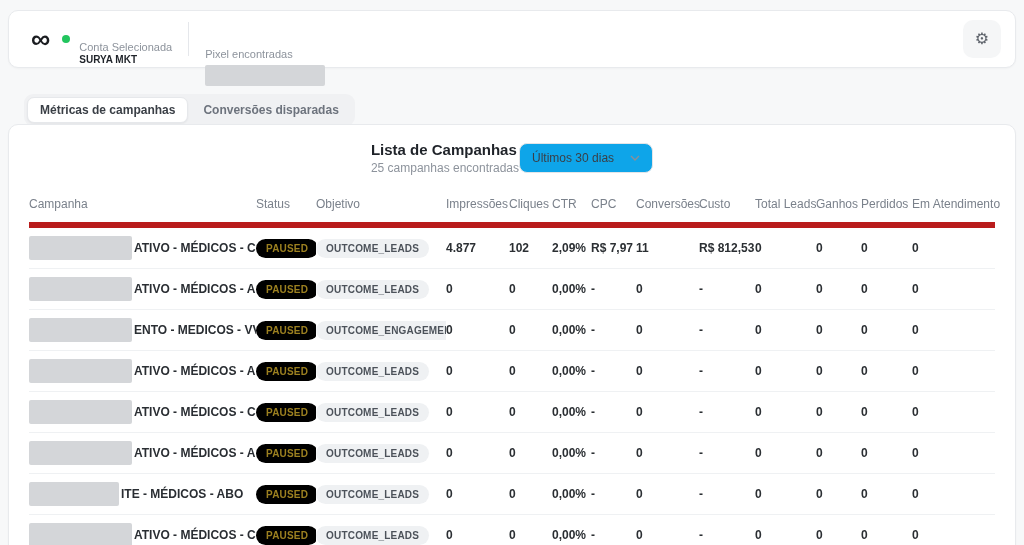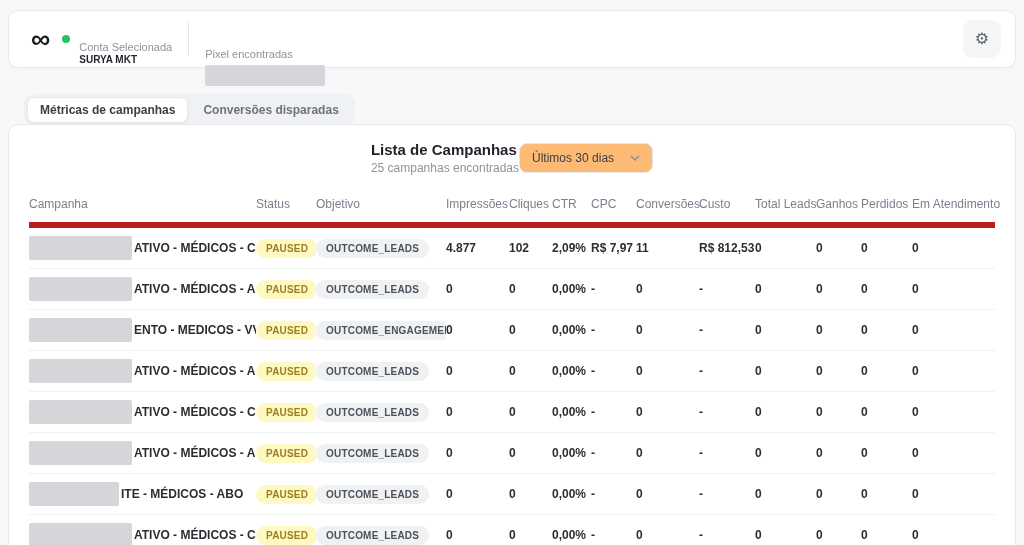--- a/index.html
+++ b/index.html
@@ -57,21 +57,21 @@
     overflow:hidden;
   }
   .panel-head {
     display:flex; justify-content:center; align-items:flex-start;
     padding:16px 20px 8px 20px;
   }
   .panel-title { font-size:15px; font-weight:bold; color:#1f2329; }
   .panel-sub { font-size:12px; color:#8d939c; margin-top:3px; }
   .select {
     display:flex; align-items:center; gap:16px;
-    border:1px solid #e3e5e8; border-radius:8px; background:#fdba74;
+    border:1px solid #e3e5e8; border-radius:8px; background:#0ea5e9;
     padding:7px 12px; font-family:inherit; font-size:12px; color:#3a3f46;
     cursor:pointer; margin-top:2px;
   }
   
   .table { padding:0 20px; }
   .thead, .trow {
     display:grid;
     grid-template-columns:227px 60px 130px 63px 43px 39px 45px 63px 56px 61px 45px 51px minmax(0,1fr);
     align-items:center;
   }
@@ -80,21 +80,21 @@
   .trow { height:41px; border-bottom:1px solid #eff1f3; cursor:pointer; }
   .cell { font-size:12px; white-space:nowrap; overflow:hidden; }
   .num { font-weight:bold; color:#2b2f33; }
   .name-cell { display:flex; align-items:center; }
   .row-redact { height:24px; flex:0 0 auto; }
   .cname { font-size:12px; font-weight:bold; color:#2a2e33; margin-left:2px; }
   .badge {
     display:inline-block; font-size:10px; font-weight:bold;
     padding:4px 10px; border-radius:999px; letter-spacing:.2px; white-space:nowrap;
   }
-  .badge.paused { background:#fef9c3; color:#9c8020; }
+  .badge.paused { background:#000000; color:#9c8020; }
   .badge.obj { background:#eff1f3; color:#4c525a; }
 </style>
 </head>
 <body>
 
 <header class="card topbar">
   <span class="logo">∞</span>
   <span class="dot"></span>
   <div class="account">
     <span class="lbl">Conta Selecionada</span>

